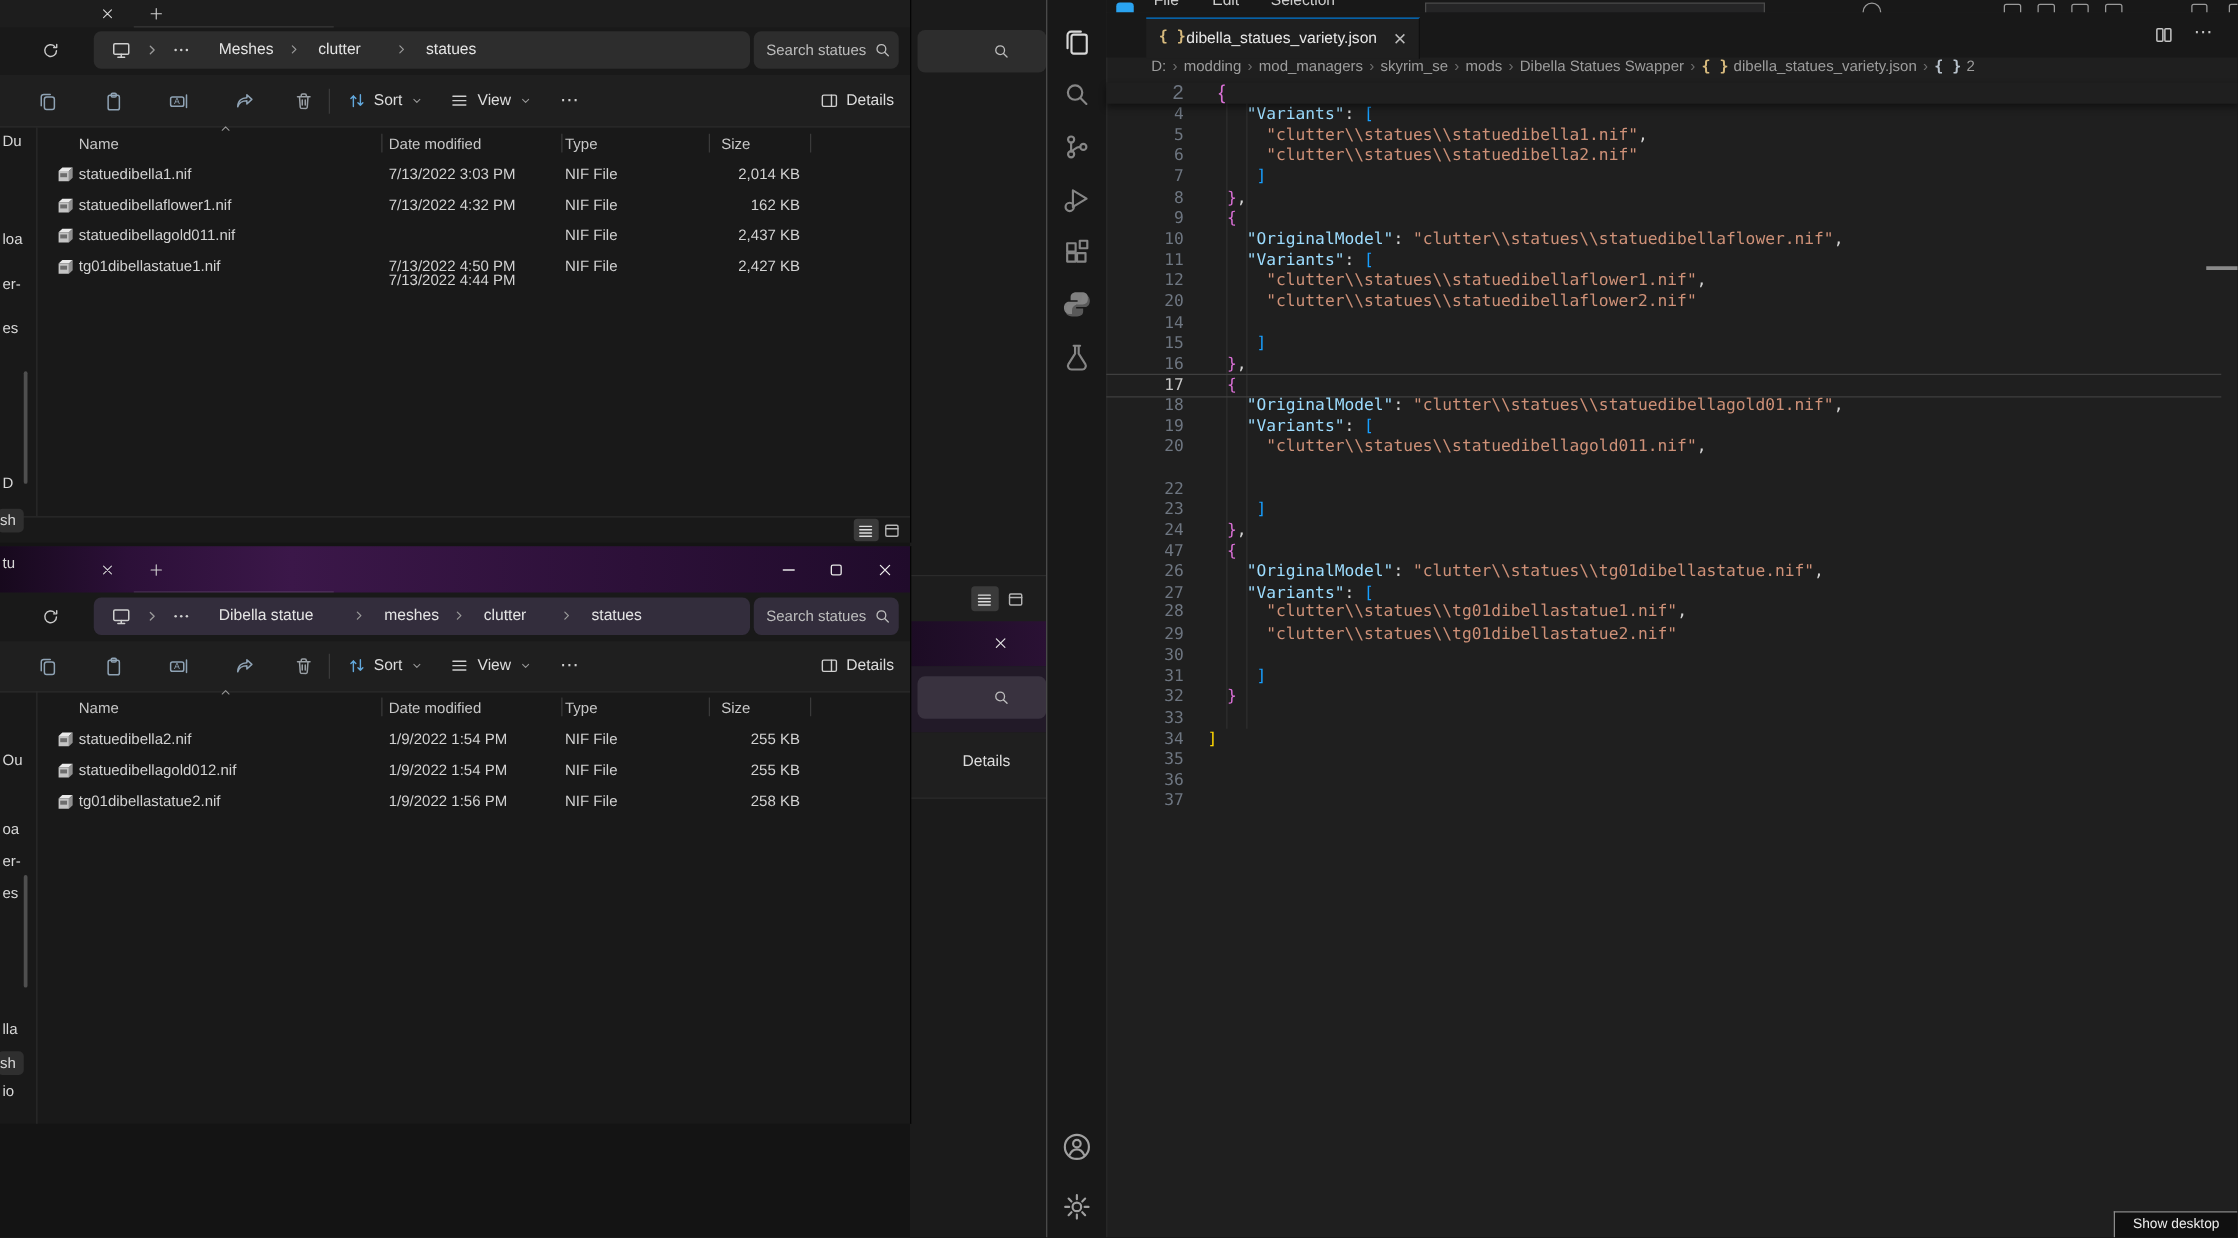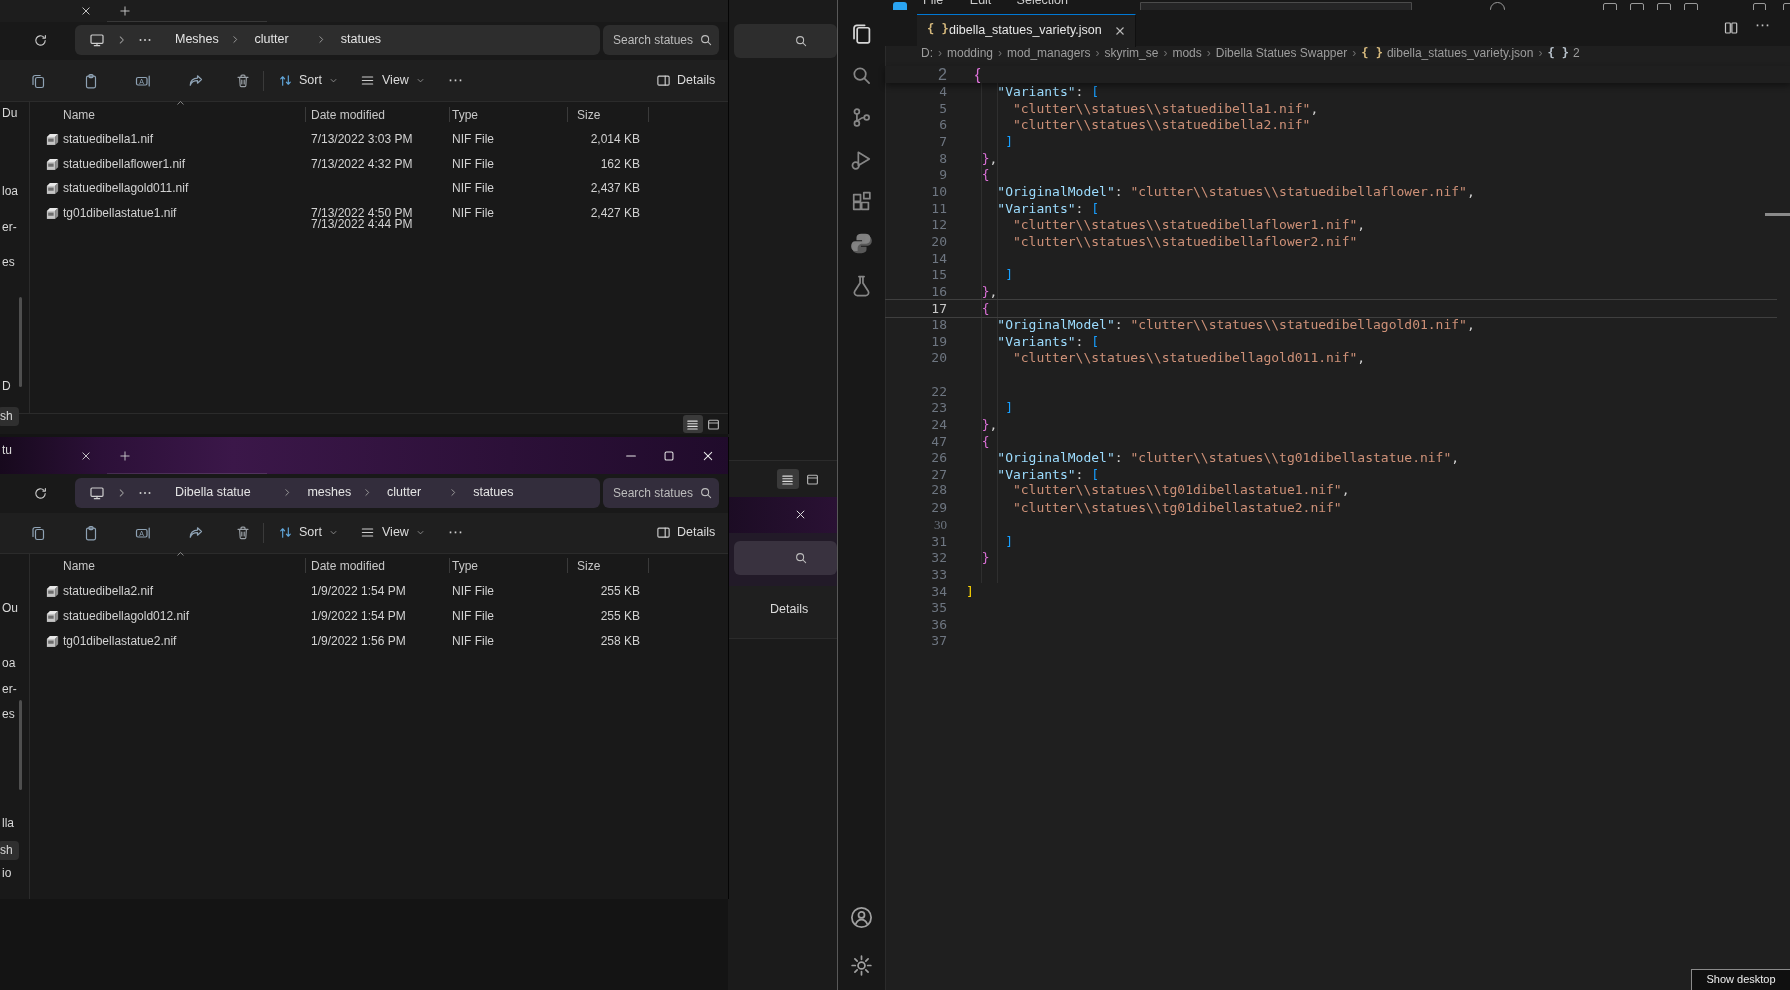--- a/index.html
+++ b/index.html
@@ -654,21 +654,21 @@
       <div class="cl" style="top:332.75px;"><span class="ln">19</span><span class="ct"><span class="pln">    </span><span class="key">"Variants"</span><span class="pln">: </span><span class="b3">[</span></span></div>
       <div class="cl" style="top:349.4px;"><span class="ln">20</span><span class="ct"><span class="pln">      </span><span class="str">"clutter\\statues\\statuedibellagold011.nif"</span><span class="pln">,</span></span></div>
       <div class="cl" style="top:382.7px;"><span class="ln">22</span><span class="ct"></span></div>
       <div class="cl" style="top:399.34999999999997px;"><span class="ln">23</span><span class="ct"><span class="pln">     </span><span class="b3">]</span></span></div>
       <div class="cl" style="top:416px;"><span class="ln">24</span><span class="ct"><span class="pln">  </span><span class="b2">}</span><span class="pln">,</span></span></div>
       <div class="cl" style="top:432.65px;"><span class="ln">47</span><span class="ct"><span class="pln">  </span><span class="b2">{</span></span></div>
       <div class="cl" style="top:449.29999999999995px;"><span class="ln">26</span><span class="ct"><span class="pln">    </span><span class="key">"OriginalModel"</span><span class="pln">: </span><span class="str">"clutter\\statues\\tg01dibellastatue.nif"</span><span class="pln">,</span></span></div>
       <div class="cl" style="top:465.95px;"><span class="ln">27</span><span class="ct"><span class="pln">    </span><span class="key">"Variants"</span><span class="pln">: </span><span class="b3">[</span></span></div>
       <div class="cl" style="top:481px;"><span class="ln">28</span><span class="ct"><span class="pln">      </span><span class="str">"clutter\\statues\\tg01dibellastatue1.nif"</span><span class="pln">,</span></span></div>
       <div class="cl" style="top:499.24999999999994px;"><span class="ln">29</span><span class="ct"><span class="pln">      </span><span class="str">"clutter\\statues\\tg01dibellastatue2.nif"</span></span></div>
-      <div class="cl" style="top:515.9px;font-family:Liberation Serif, serif;"><span class="ln">30</span><span class="ct"></span></div>
+      <div class="cl" style="top:515.9px;"><span class="ln">30</span><span class="ct"></span></div>
       <div class="cl" style="top:532.55px;"><span class="ln">31</span><span class="ct"><span class="pln">     </span><span class="b3">]</span></span></div>
       <div class="cl" style="top:549.1999999999999px;"><span class="ln">32</span><span class="ct"><span class="pln">  </span><span class="b2">}</span></span></div>
       <div class="cl" style="top:565.8499999999999px;"><span class="ln">33</span><span class="ct"></span></div>
       <div class="cl" style="top:582.5px;padding-left:24px;"><span class="ln">34</span><span class="ct"><span class="b1">]</span></span></div>
       <div class="cl" style="top:599.15px;"><span class="ln">35</span><span class="ct"></span></div>
       <div class="cl" style="top:615.8px;"><span class="ln">36</span><span class="ct"></span></div>
       <div class="cl" style="top:632.4499999999999px;"><span class="ln">37</span><span class="ct"></span></div>
       <div style="position:absolute;right:0;top:213px;width:26px;height:3px;background:#8a8a8a;"></div>
     </div>
   <div id="sticky">

